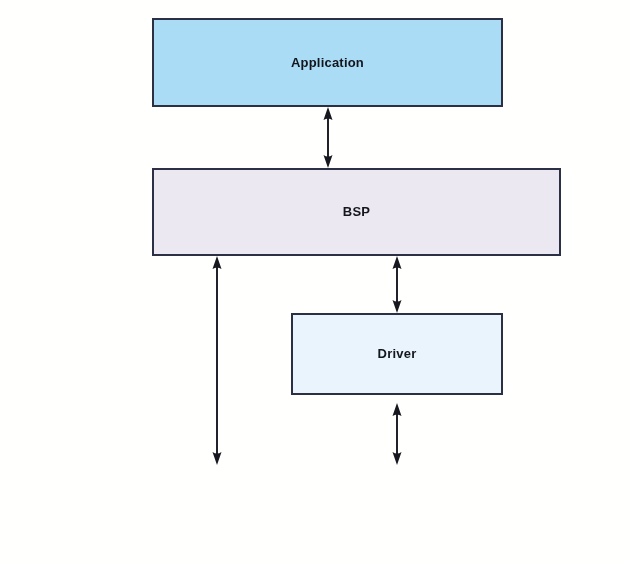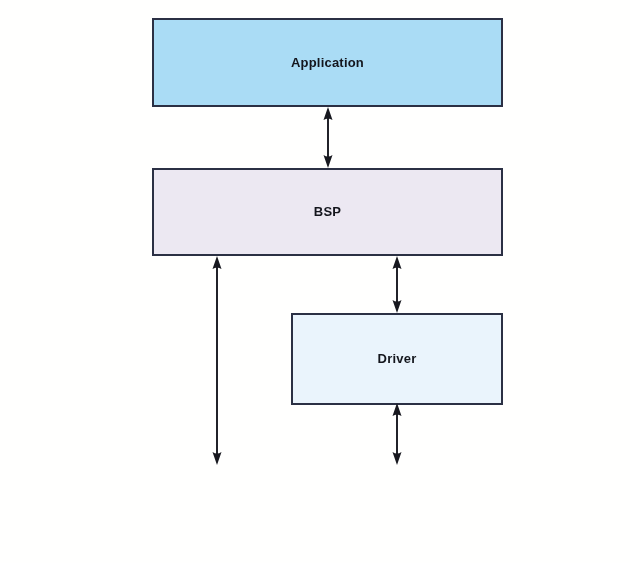--- a/index.html
+++ b/index.html
@@ -44,25 +44,25 @@
 </style>
 </head>
 <body>
 
 <div id="canvas" style="background: rgb(255, 255, 254);">
 
   <div class="node" style="left: 152px; top: 18px; width: 351px; height: 89px; background: rgb(170, 220, 245); border-color: rgb(43, 48, 68);">
     <span class="node-label">Application</span>
   </div>
 
-  <div class="node" style="left: 152px; top: 168px; width: 351px; height: 88px; background: rgb(236, 232, 242); border-color: rgb(43, 48, 68);">
+  <div class="node" style="left: 152px; top: 168px; width: 409px; height: 88px; background: rgb(236, 232, 242); border-color: rgb(43, 48, 68);">
     <span class="node-label">BSP</span>
   </div>
 
-  <div class="node" style="left: 291px; top: 313px; width: 212px; height: 92px; background: rgb(234, 244, 252); border-color: rgb(43, 48, 68); align-items: center;">
+  <div class="node" style="left: 291px; top: 313px; width: 212px; height: 82px; background: rgb(234, 244, 252); border-color: rgb(43, 48, 68); align-items: center;">
     <span class="node-label">Driver</span>
   </div>
 
 
   <div class="edge" style="left: 316px; top: 107px; width: 24px; height: 61px;">
       <svg width="24" height="61" viewBox="0 0 24 61">
         <line x1="12" y1="11" x2="12" y2="50" stroke="#17181f" stroke-width="1.9"></line>
         <path d="M 12 0 L 7.5 13 Q 12 9.8 16.5 13 Z" fill="#17181f"></path>
         <path d="M 12 61 L 7.5 48 Q 12 51.2 16.5 48 Z" fill="#17181f"></path>
       </svg>

